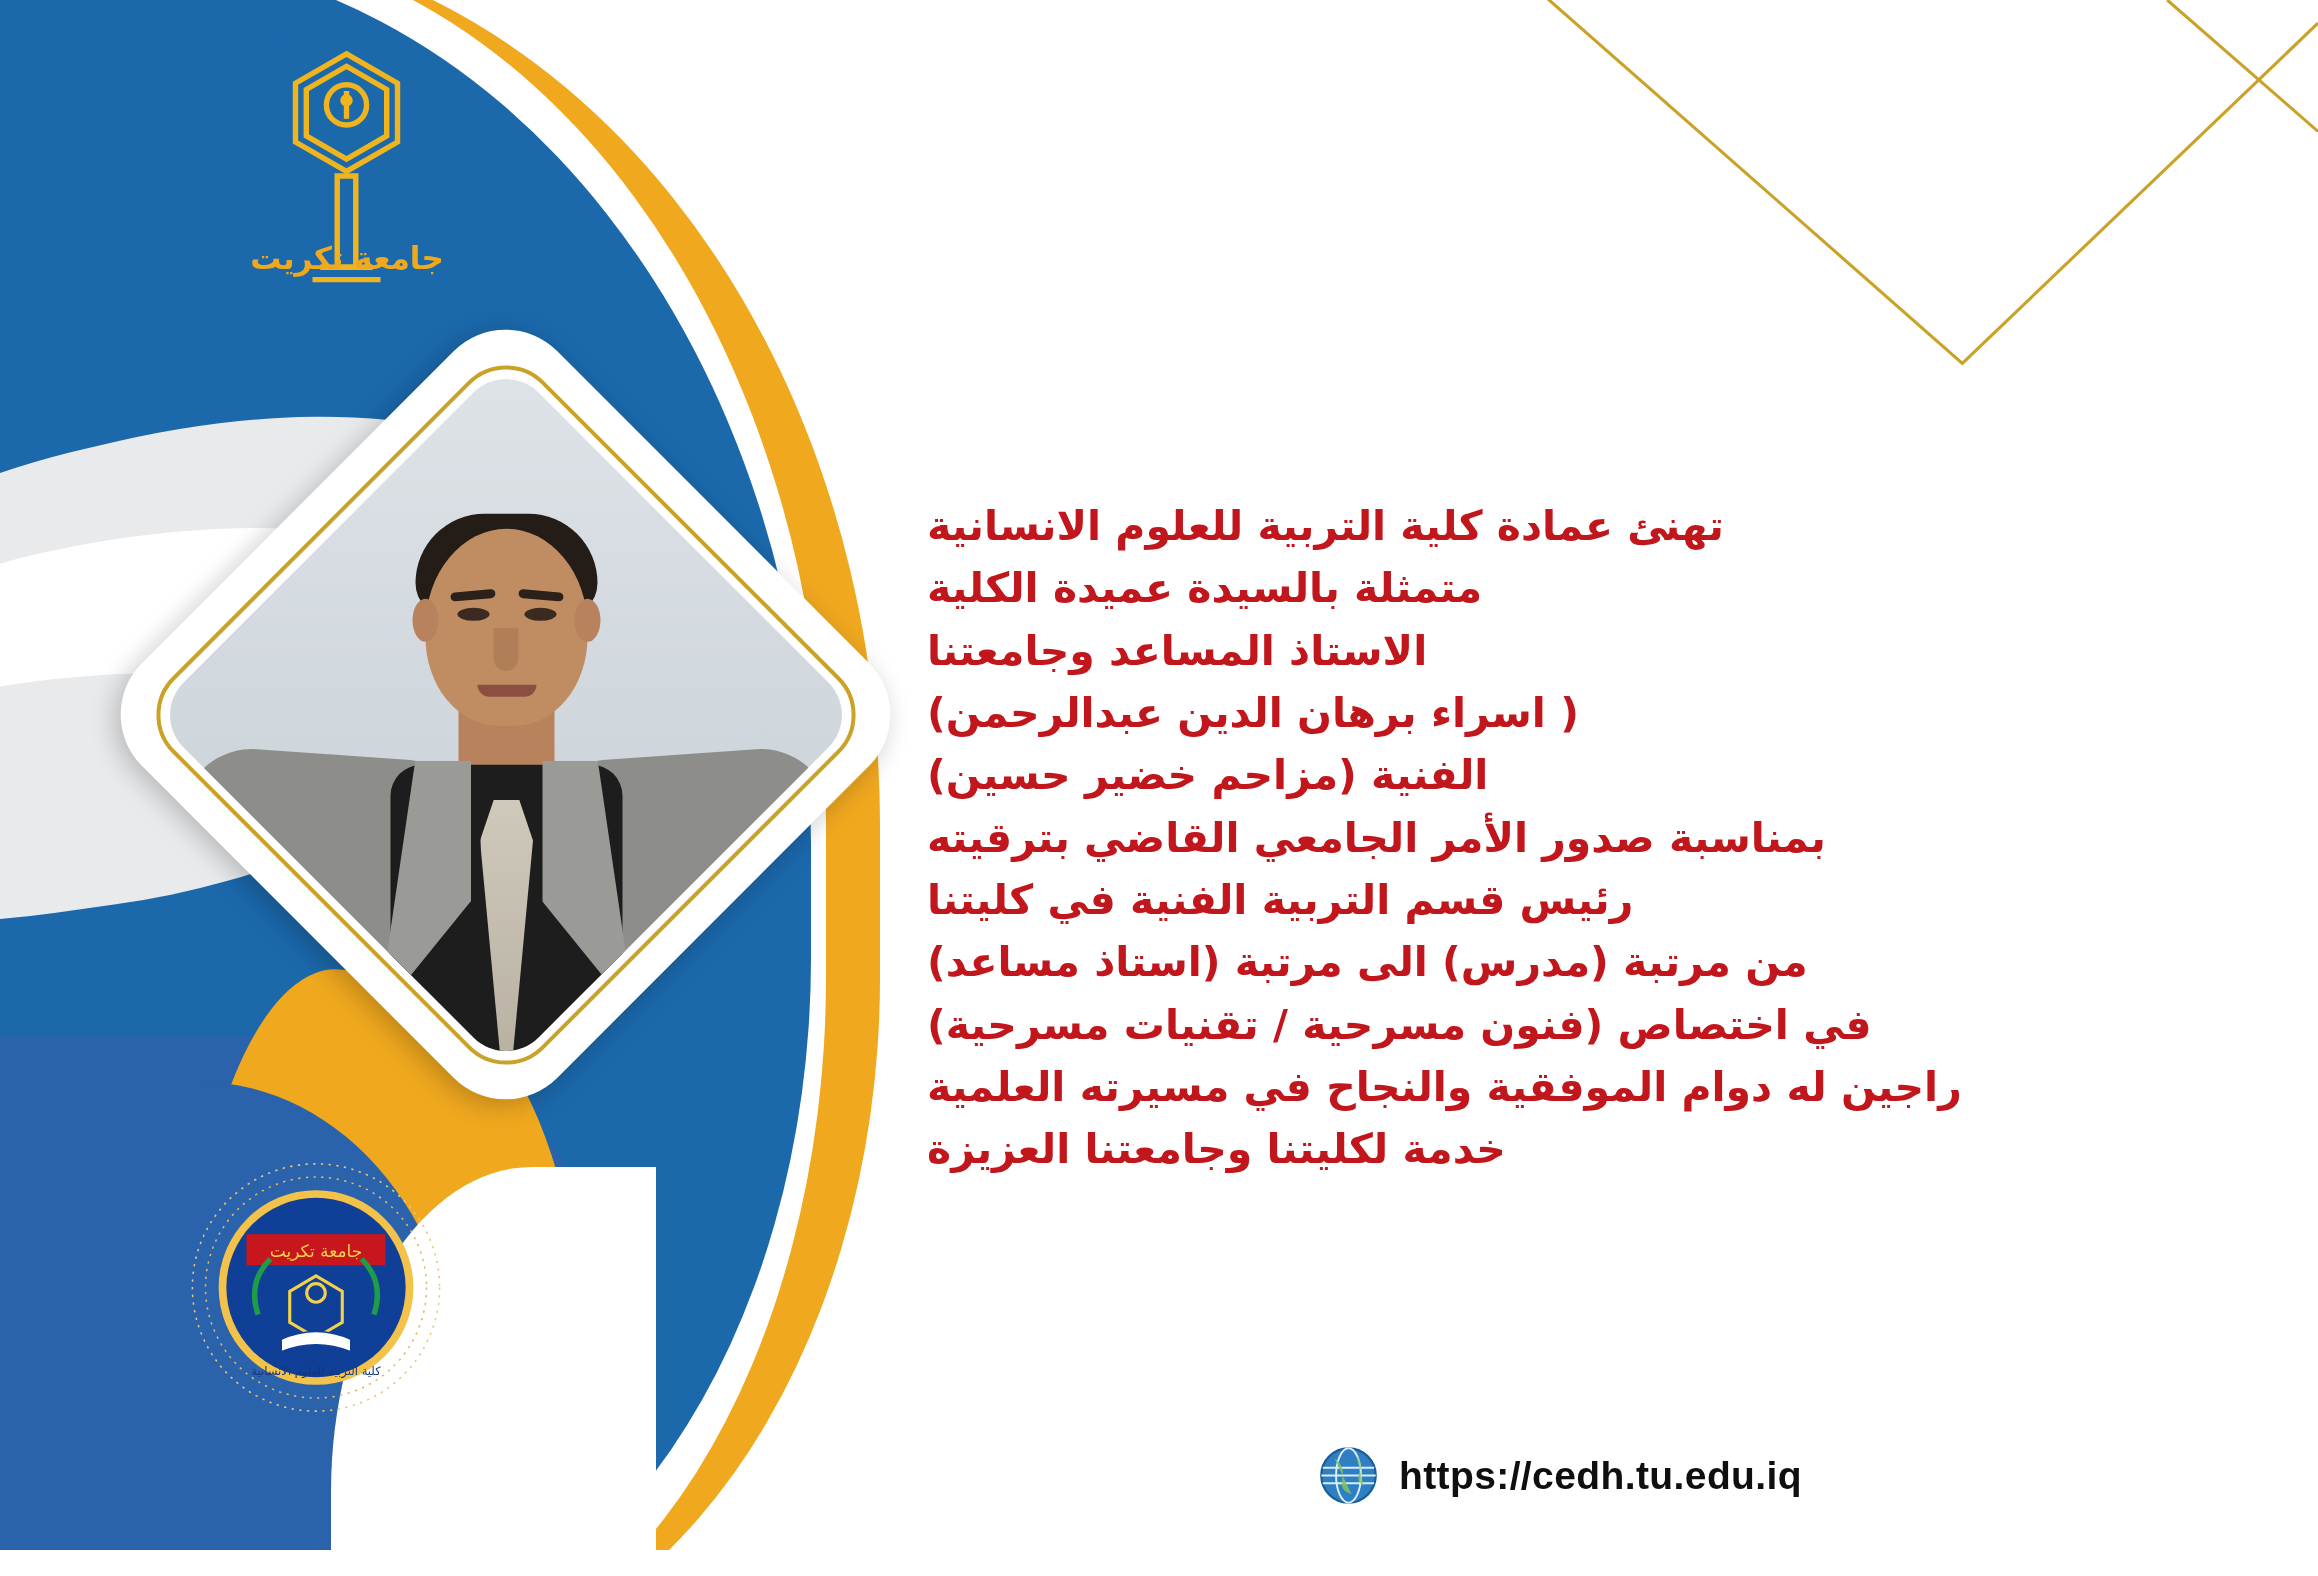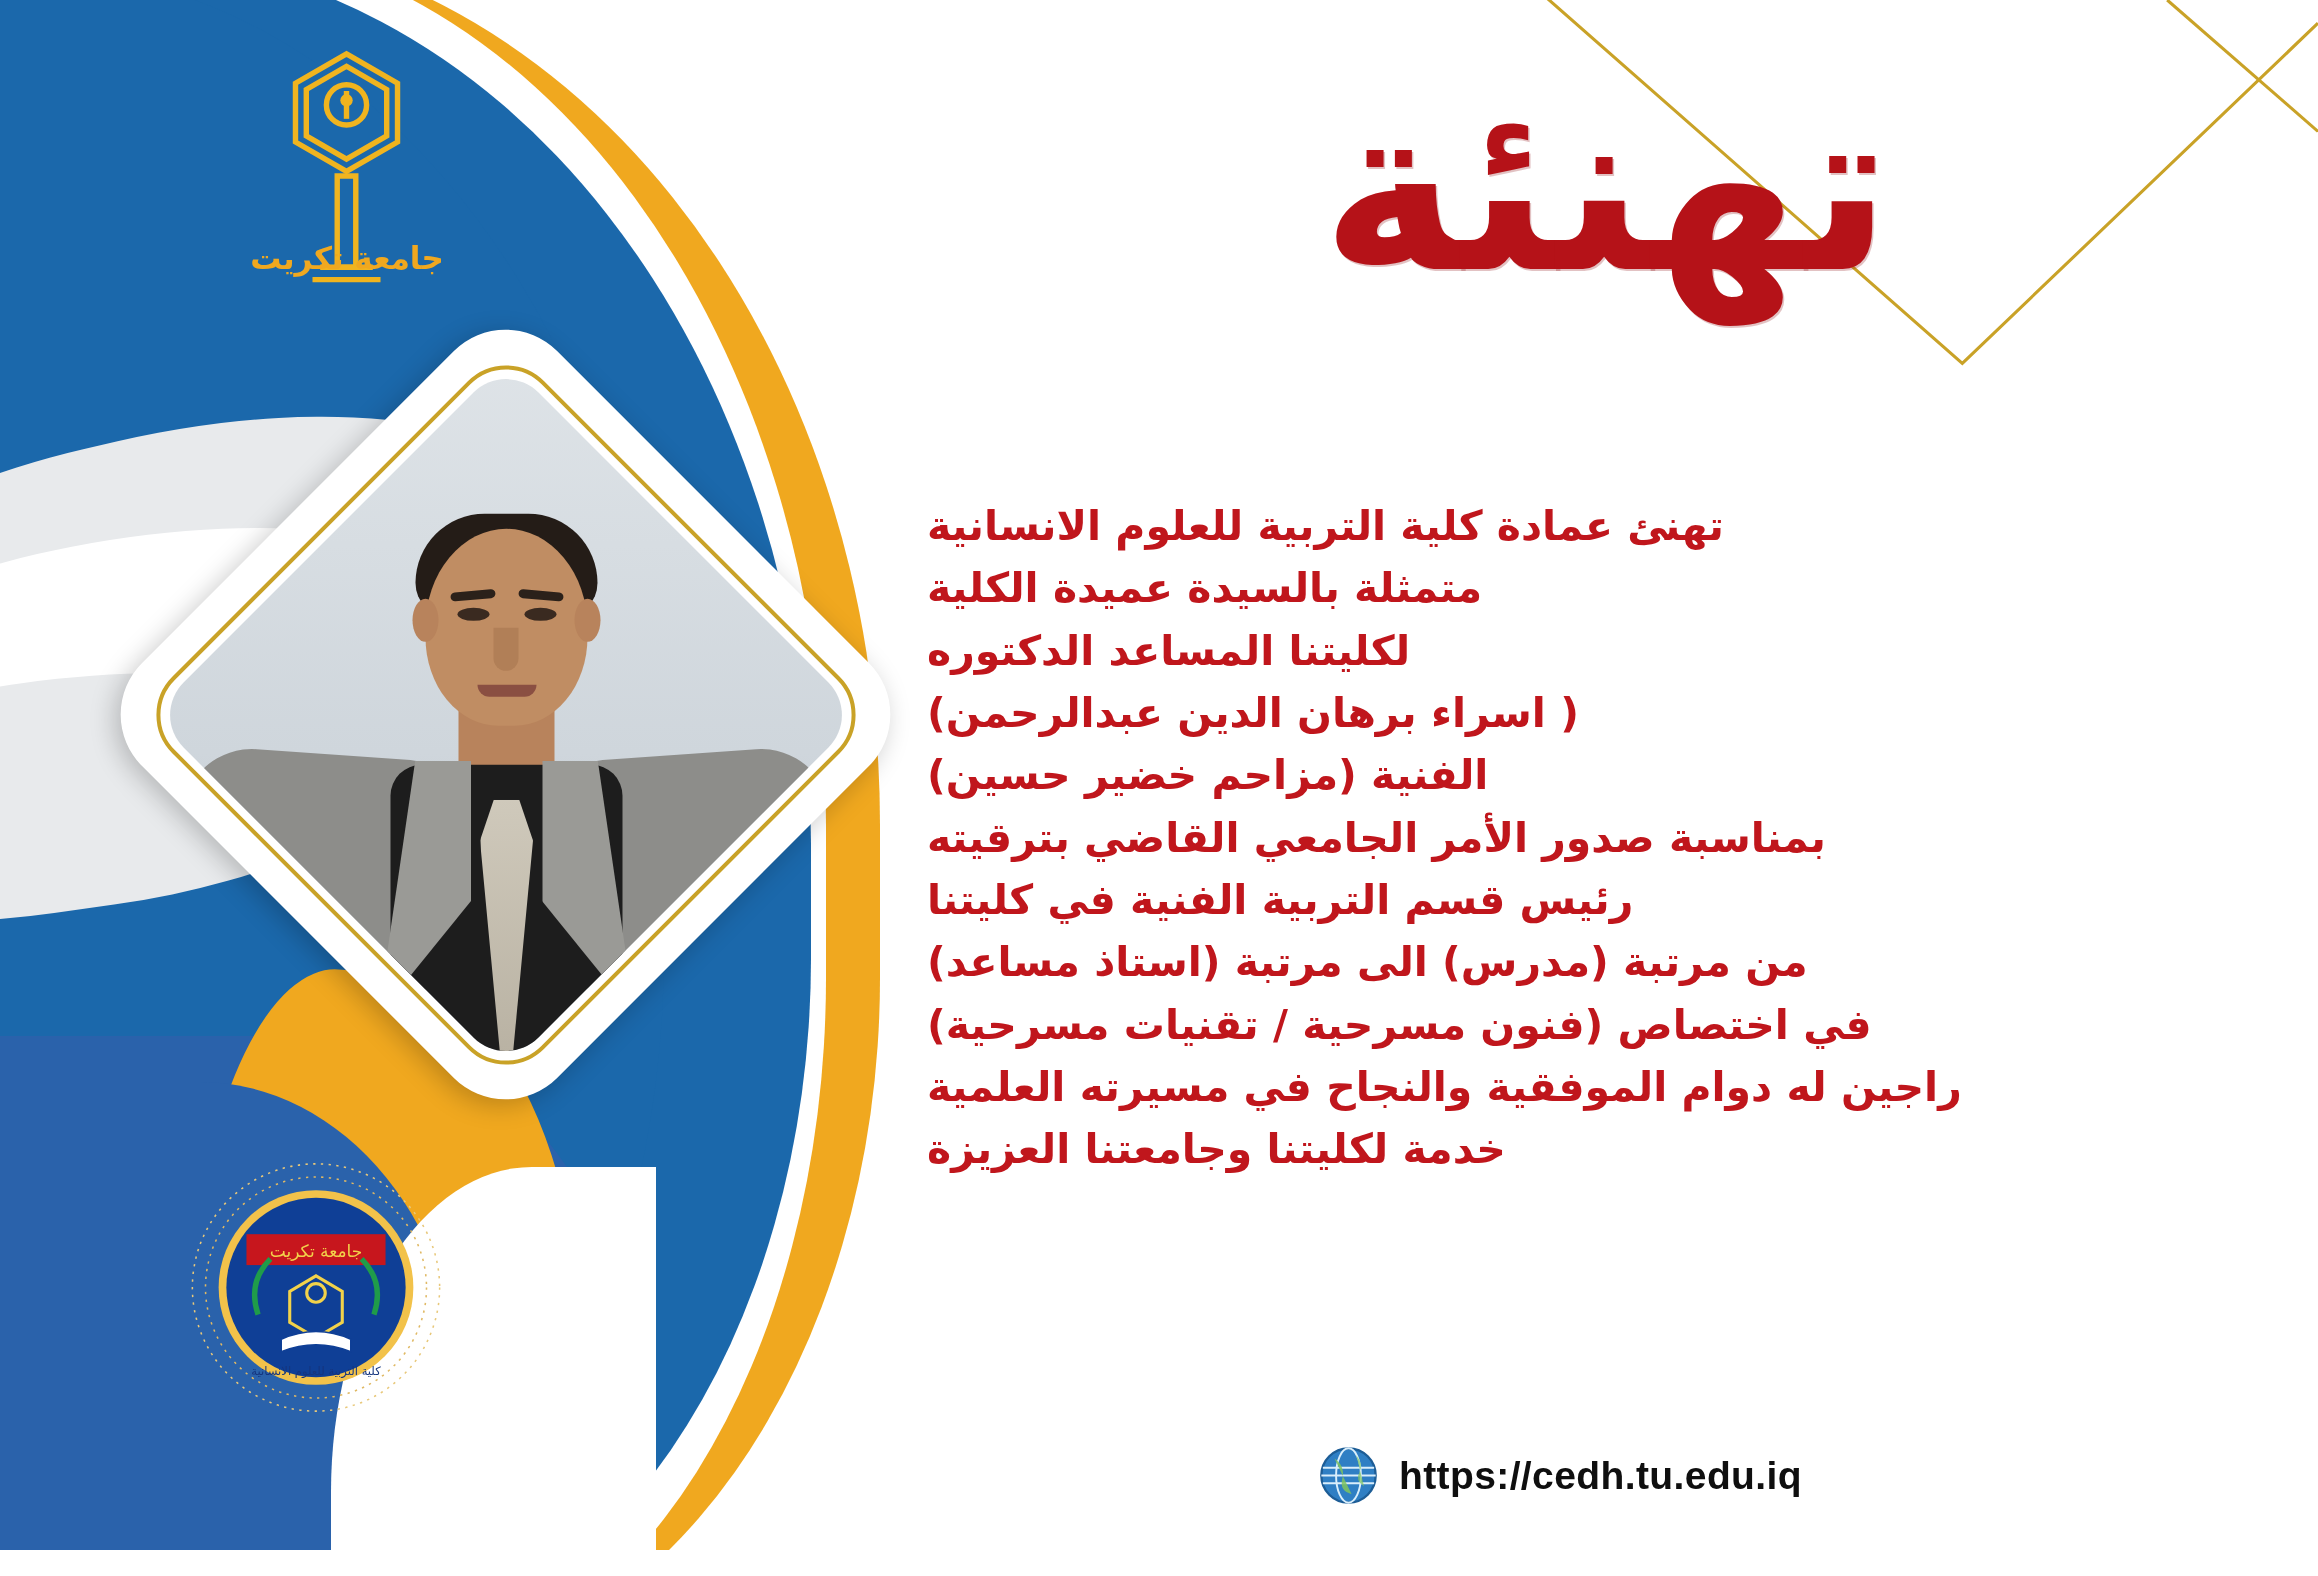--- a/index.html
+++ b/index.html
@@ -361,26 +361,25 @@
     </svg>
   </div>
 
   <div class="corner-lines">
     <svg viewBox="0 0 1600 560" xmlns="http://www.w3.org/2000/svg" preserveAspectRatio="none">
       <path d="M560 -40 L1140 470 L1600 30" fill="none" stroke="#c9a227" stroke-width="4"></path>
       <path d="M1405 0 L1600 170" fill="none" stroke="#c9a227" stroke-width="4"></path>
     </svg>
   </div>
 
-  <div class="headline">تهنئة</div>
 
   <div class="body-text">
     <div>تهنئ عمادة كلية التربية للعلوم الانسانية</div>
     <div>متمثلة بالسيدة عميدة الكلية</div>
-    <div>لكليتنا المساعد الدكتوره</div>
+    <div>الاستاذ المساعد وجامعتنا</div>
     <div>( اسراء برهان الدين عبدالرحمن)</div>
     <div>الفنية (مزاحم خضير حسين)</div>
     <div>بمناسبة صدور الأمر الجامعي القاضي بترقيته</div>
     <div>رئيس قسم التربية الفنية في كليتنا</div>
     <div>من مرتبة (مدرس) الى مرتبة (استاذ مساعد)</div>
     <div>في اختصاص (فنون مسرحية / تقنيات مسرحية)</div>
     <div>راجين له دوام الموفقية والنجاح في مسيرته العلمية</div>
     <div>خدمة لكليتنا وجامعتنا العزيزة</div>
   </div>
 

